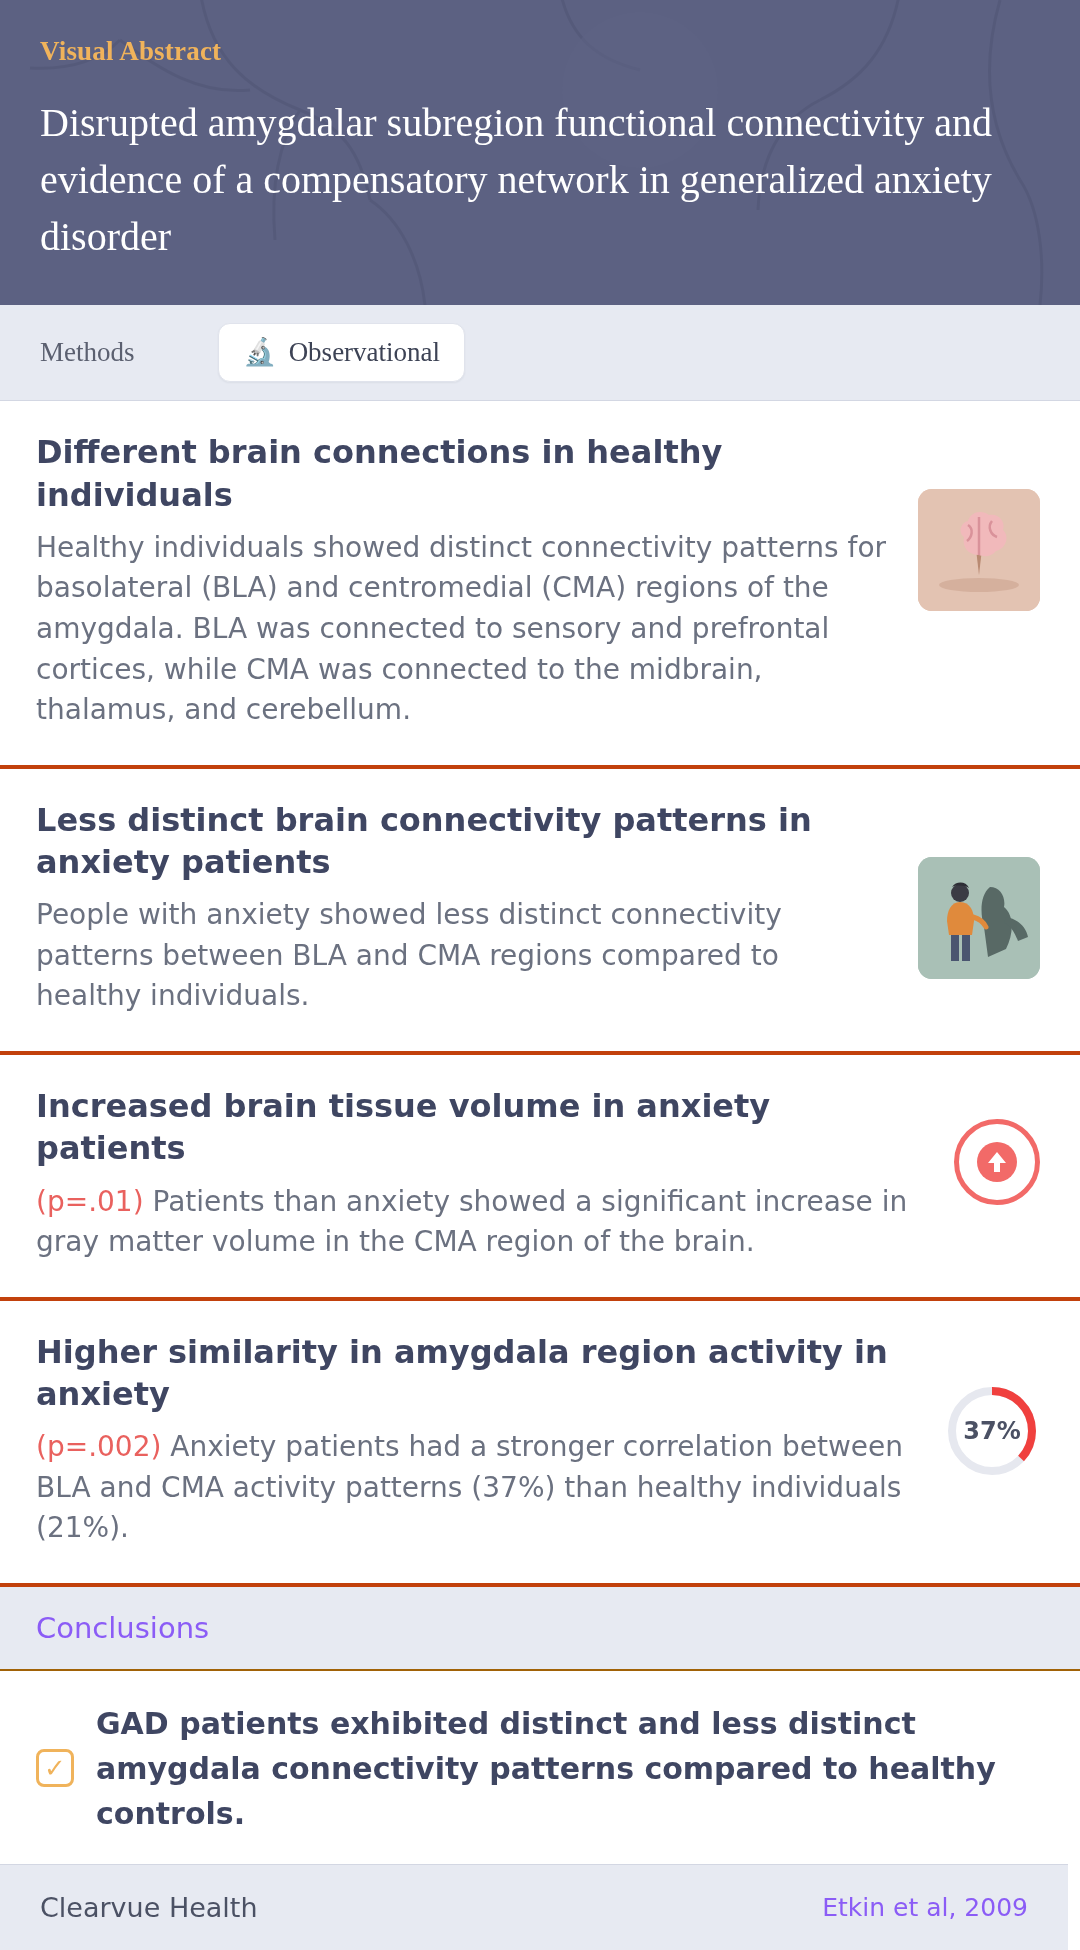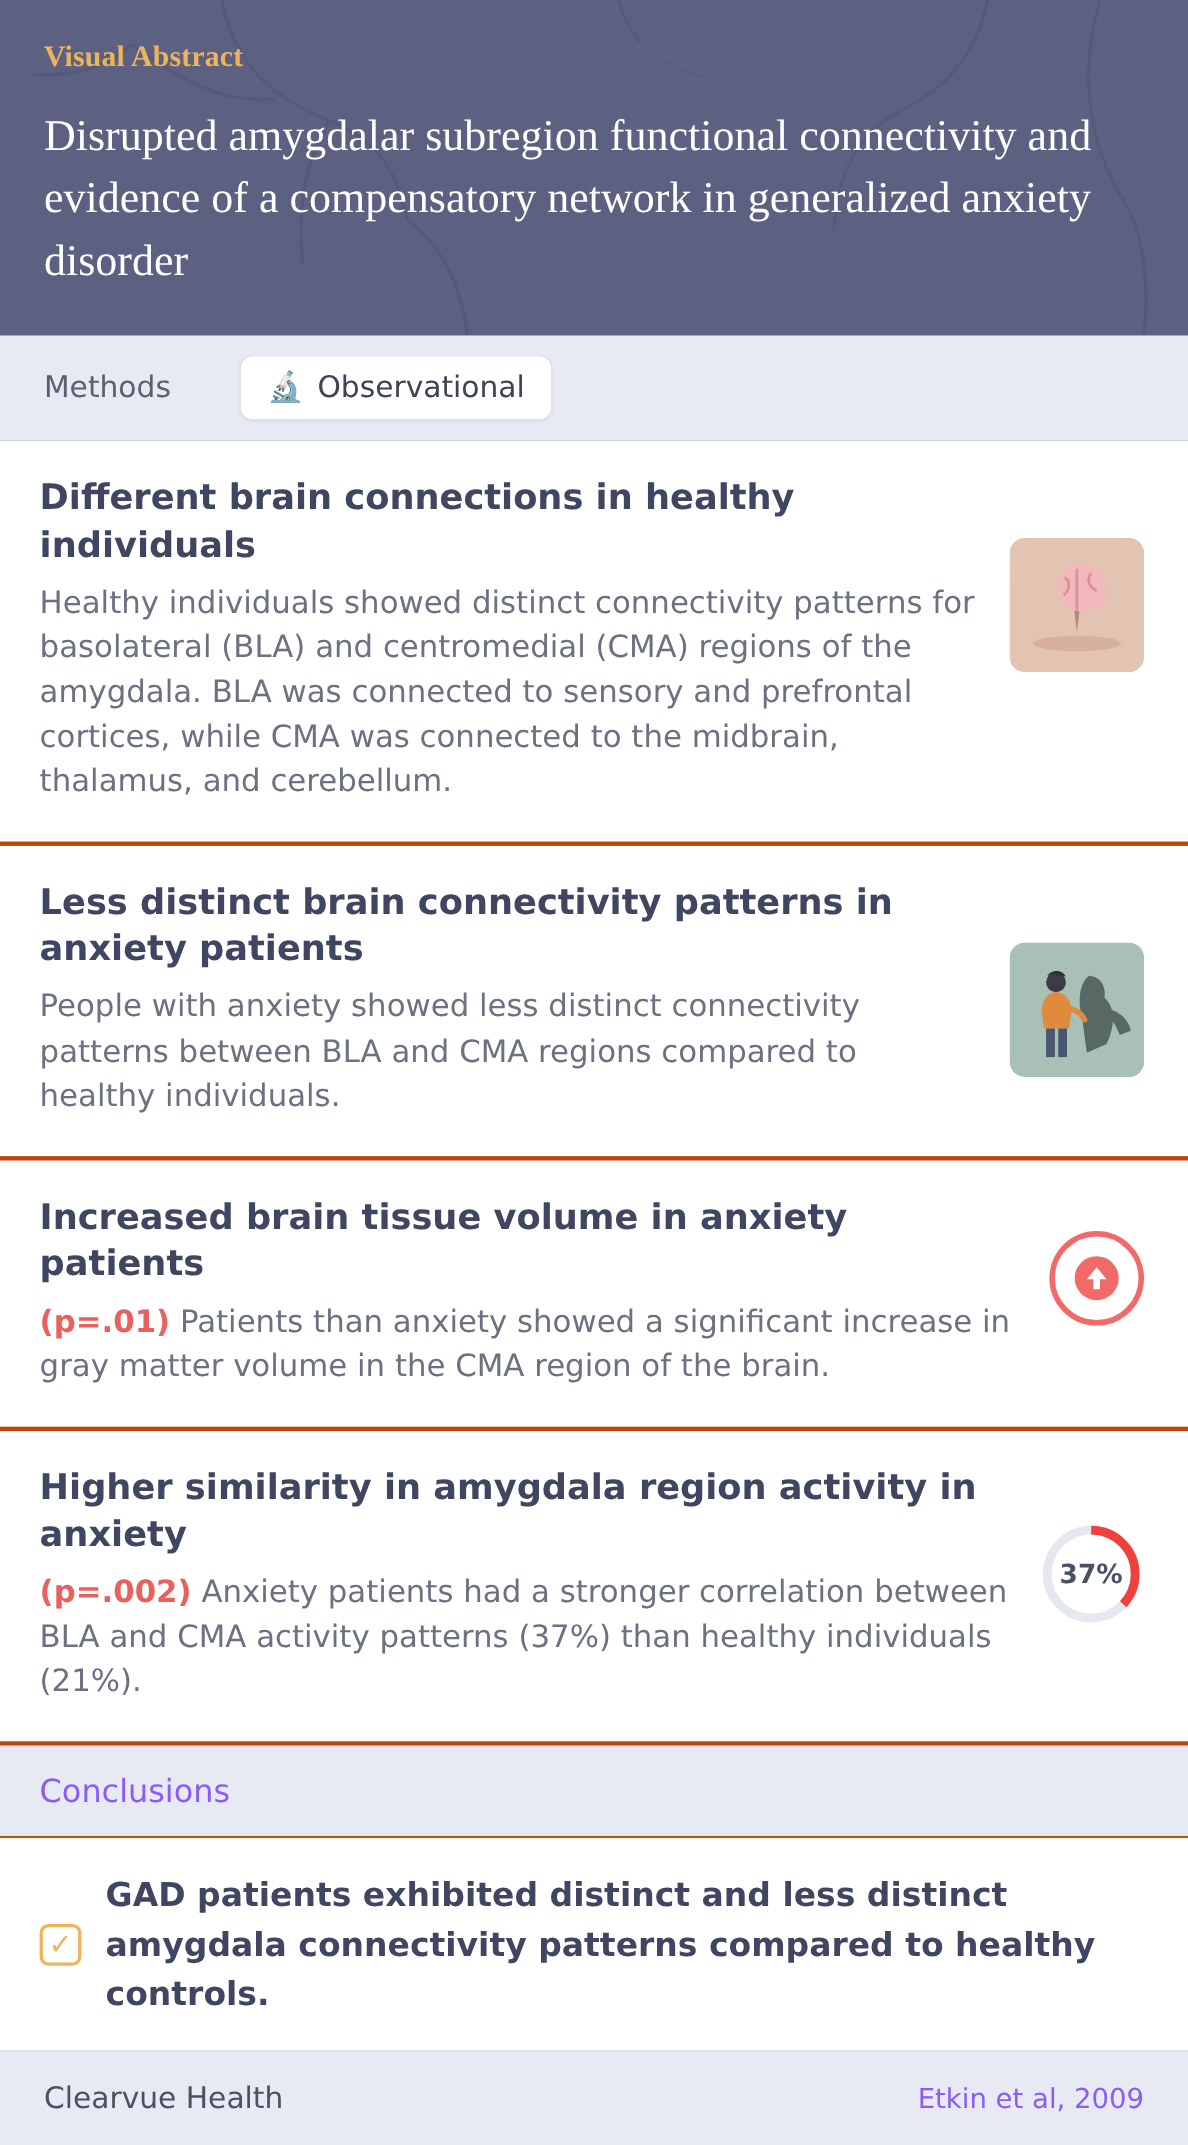--- a/index.html
+++ b/index.html
@@ -50,20 +50,21 @@
 
   
   .meta-row {
     display: flex;
     align-items: center;
     background: #e7eaf2;
     border-bottom: 1px solid #d3d7e3;
     padding: 18px 40px;
     gap: 28px;
     min-height: 96px;
+    font-family: Liberation Serif, serif;
   }
   .meta-label {
     color: #5b6070;
     font-size: 27px;
     min-width: 150px;
   }
   .pill {
     display: inline-flex;
     align-items: center;
     gap: 12px;
@@ -91,21 +92,21 @@
     font-size: 32px;
     line-height: 1.32;
     font-weight: bold;
     margin-bottom: 12px;
   }
   .finding p {
     color: #6b7180;
     font-size: 28px;
     line-height: 1.45;
   }
-  .pval { color: #e9615e; font-weight: bold; }
+  .pval { color: #e9615e; font-weight: normal; }
 
   .thumb {
     width: 122px;
     height: 122px;
     border-radius: 14px;
     flex: 0 0 122px;
     margin-top: 58px;
     overflow: hidden;
     position: relative;
   }
@@ -173,21 +174,21 @@
   .conclusion p {
     color: #3f4662;
     font-size: 30px;
     line-height: 1.5;
     font-weight: bold;
   }
 
   
   .footer {
     position: absolute;
-    left: 0; right: 0; bottom: 0;
+    left: 0; right: 12px; bottom: 0;
     background: #e7eaf2;
     border-top: 1px solid #d3d7e3;
     display: flex;
     align-items: center;
     justify-content: space-between;
     padding: 26px 40px;
     min-height: 86px;
   }
   .footer .brand { color: #4b5164; font-size: 27px; }
   .footer .cite { color: #8b5cf6; font-size: 25px; }

